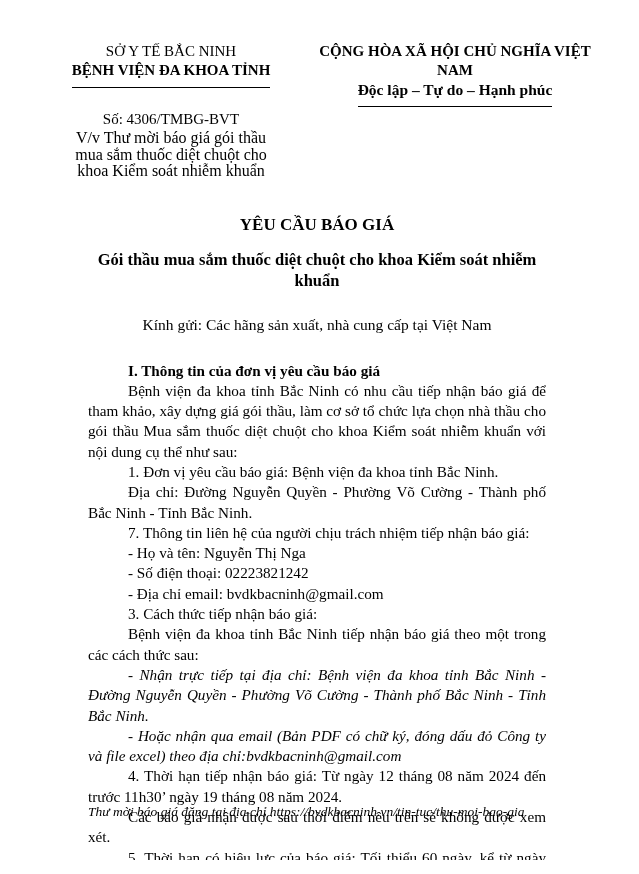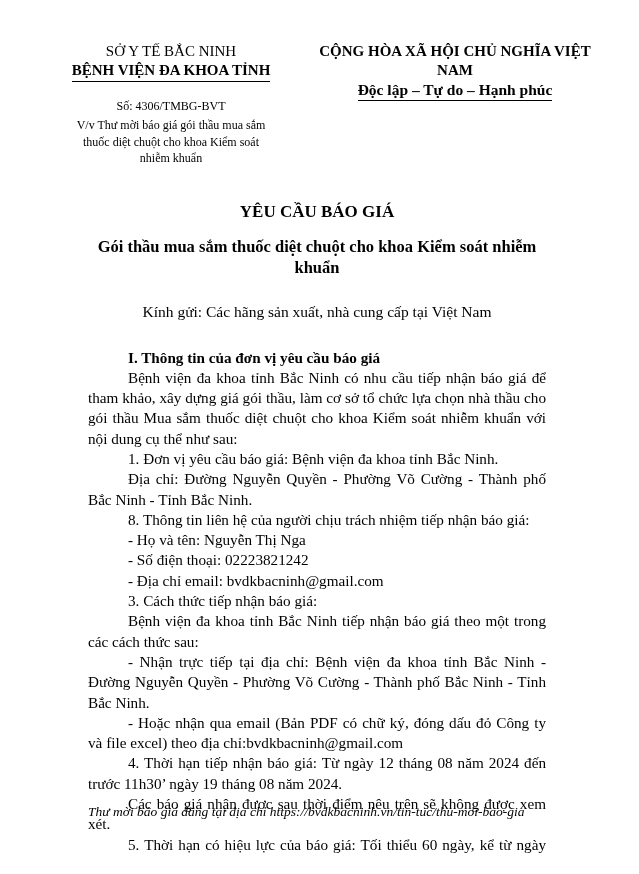--- a/index.html
+++ b/index.html
@@ -8,34 +8,34 @@
     background: #ffffff; color: #000;
     font-family: "Liberation Serif", serif;
     position: relative; box-sizing: border-box;
     padding-top: 42px; overflow: hidden;
   }
   .header { display: flex; align-items: flex-start; }
   .header-left { width: 238px; margin-left: 52px; text-align: center; }
   .header-right { width: 308px; margin-left: auto; margin-right: 30px; text-align: center; }
   .hl-org { font-size: 15px; line-height: 19px; }
   .hl-hospital { font-size: 15px; font-weight: bold; line-height: 19px; }
-  .u-line { display: inline-block; border-bottom: 1.5px solid #000; padding-bottom: 1px; text-align: center; }
-  .hl-number { font-size: 12px; line-height: 19px; margin-top: 15px; }
-  .hl-subject { font-size: 12px; line-height: 16.5px; margin: 1px 18px 0; }
+  .u-line { display: inline-block; border-bottom: 1.5px solid #000; padding-bottom: 7px; text-align: center; }
+  .hl-number { font-size: 15px; line-height: 19px; margin-top: 22px; }
+  .hl-subject { font-size: 16px; line-height: 16.5px; margin: 1px 18px 0; }
   .hr-country { font-size: 15px; font-weight: bold; line-height: 19px; }
   .hr-motto { font-size: 15.5px; font-weight: bold; line-height: 19px; }
   .hr-date { font-size: 15px; font-style: italic; line-height: 19px; margin-top: 14px; }
   .content { width: 458px; margin-left: 88px; }
   .title { margin-top: 34px; text-align: center; font-weight: bold; font-size: 17px; line-height: 21px; }
   .subtitle { margin-top: 14px; text-align: center; font-weight: bold; font-size: 16.5px; line-height: 21px; }
   .salutation { margin-top: 24px; text-align: center; font-size: 15.5px; line-height: 20px; }
   .body-text { margin-top: 26px; font-size: 15.2px; line-height: 20.3px; text-align: justify; }
   .para { margin: 0; text-indent: 40px; }
   .para.bold { font-weight: bold; }
-  .para.italic { }
+  .para.italic { font-style: italic; }
   .footer-note {
     position: absolute; left: 88px; top: 803px;
     font-style: italic; font-size: 13.5px; line-height: 17px;
   }
 </style>
 </head>
 <body>
 
 <div class="page">
 
@@ -55,21 +55,21 @@
   <div class="content">
     <div class="title">YÊU CẦU BÁO GIÁ</div>
     <div class="subtitle">Gói thầu mua sắm thuốc diệt chuột cho khoa Kiểm soát nhiễm khuẩn</div>
     <div class="salutation">Kính gửi: Các hãng sản xuất, nhà cung cấp tại Việt Nam</div>
 
     <div class="body-text">
       <p class="para bold">I. Thông tin của đơn vị yêu cầu báo giá</p>
       <p class="para">Bệnh viện đa khoa tỉnh Bắc Ninh có nhu cầu tiếp nhận báo giá để tham khảo, xây dựng giá gói thầu, làm cơ sở tổ chức lựa chọn nhà thầu cho gói thầu Mua sắm thuốc diệt chuột cho khoa Kiểm soát nhiễm khuẩn với nội dung cụ thể như sau:</p>
       <p class="para">1. Đơn vị yêu cầu báo giá: Bệnh viện đa khoa tỉnh Bắc Ninh.</p>
       <p class="para">Địa chỉ: Đường Nguyễn Quyền - Phường Võ Cường - Thành phố Bắc Ninh - Tỉnh Bắc Ninh.</p>
-      <p class="para">8. Thông tin liên hệ của người chịu trách nhiệm tiếp nhận báo giá:</p>
+      <p class="para">7. Thông tin liên hệ của người chịu trách nhiệm tiếp nhận báo giá:</p>
       <p class="para">- Họ và tên: Nguyễn Thị Nga</p>
       <p class="para">- Số điện thoại: 02223821242</p>
       <p class="para">- Địa chỉ email: bvdkbacninh@gmail.com</p>
       <p class="para">3. Cách thức tiếp nhận báo giá:</p>
       <p class="para">Bệnh viện đa khoa tỉnh Bắc Ninh tiếp nhận báo giá theo một trong các cách thức sau:</p>
       <p class="para italic">- Nhận trực tiếp tại địa chỉ: Bệnh viện đa khoa tỉnh Bắc Ninh - Đường Nguyễn Quyền - Phường Võ Cường - Thành phố Bắc Ninh - Tỉnh Bắc Ninh.</p>
       <p class="para italic">- Hoặc nhận qua email (Bản PDF có chữ ký, đóng dấu đỏ Công ty và file excel) theo địa chỉ:bvdkbacninh@gmail.com</p>
       <p class="para">4. Thời hạn tiếp nhận báo giá: Từ ngày 12 tháng 08 năm 2024 đến trước 11h30’ ngày 19 tháng 08 năm 2024.</p>
       <p class="para">Các báo giá nhận được sau thời điểm nêu trên sẽ không được xem xét.</p>
       <p class="para">5. Thời hạn có hiệu lực của báo giá: Tối thiểu 60 ngày, kể từ ngày 19 tháng</p>

